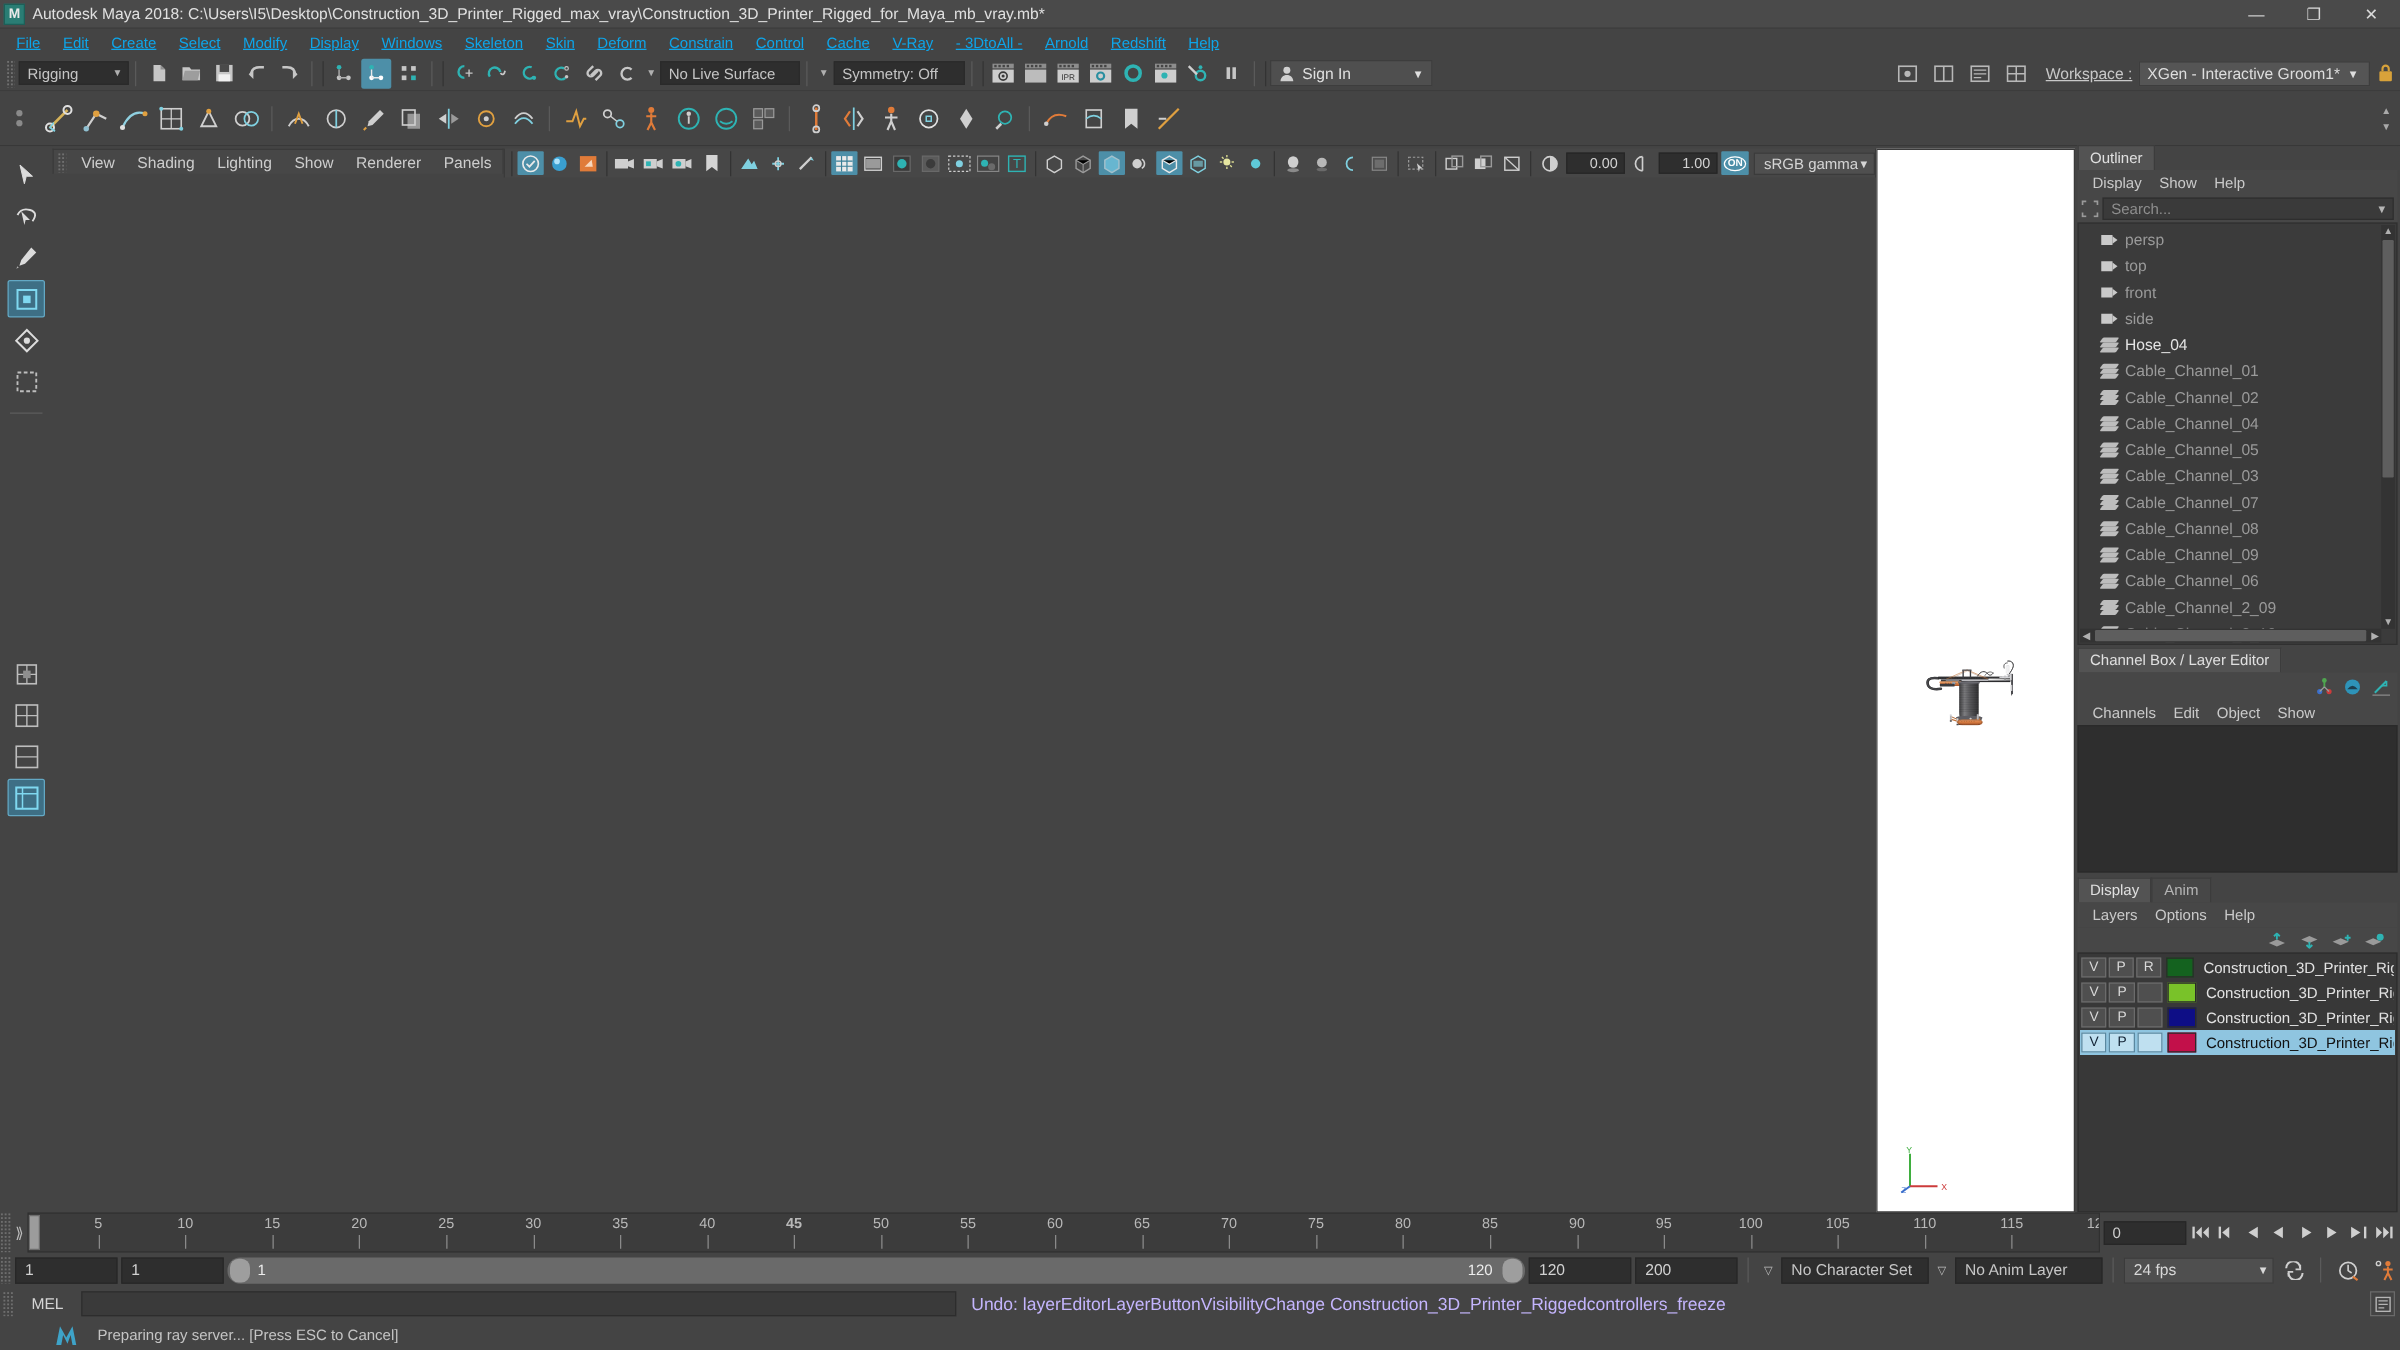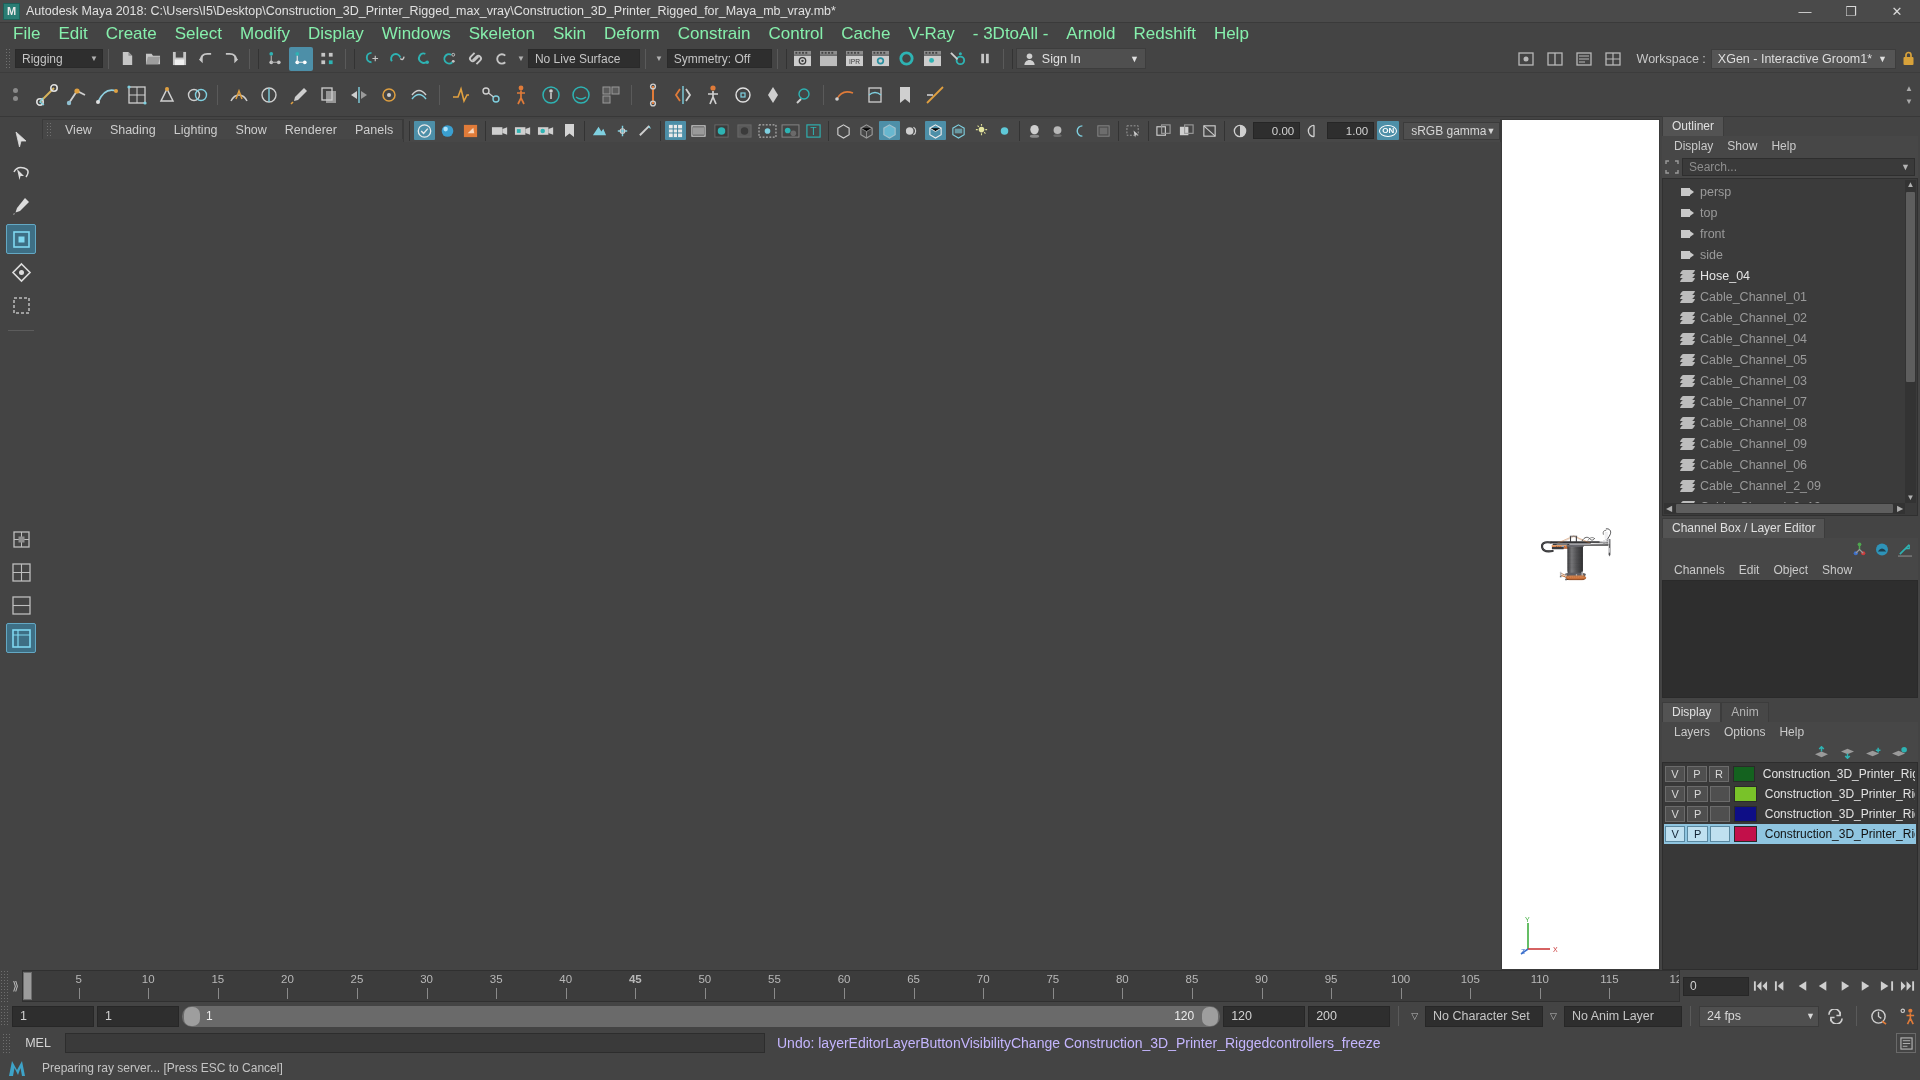--- a/index.html
+++ b/index.html
@@ -27,21 +27,21 @@
   .win-btn {
     width: 46px; height: 100%; display: flex; align-items: center; justify-content: center;
     color: #d8d8d8; font-size: 13px;
   }
 
   
   .menubar {
     height: 22px; background: #444444; display: flex; align-items: center;
     padding-left: 4px; flex: 0 0 22px;
   }
-  .menu-item { font-size: 17px; color: #86efac; padding: 2px 9px; white-space: nowrap; }
+  .menu-item { font-size: 12px; color: #0ea5e9; padding: 2px 9px; white-space: nowrap; text-decoration: underline; }
 
   
   .statusline {
     height: 28px; background: #444444; display: flex; align-items: center; flex: 0 0 28px;
     border-bottom: 1px solid #3c3c3c; padding-left: 2px;
   }
   .grip {
     width: 7px; height: 22px; margin: 0 3px;
     background-image: radial-gradient(#707070 0.9px, transparent 1px);
     background-size: 3px 3px;
@@ -61,21 +61,21 @@
   }
   .tbtn.on { background: #4d8fa8; }
 
   .signin {
     background: #4f4f4f; border: 1px solid #3d3d3d; height: 21px; display: flex;
     align-items: center; gap: 6px; padding: 0 6px; font-size: 12.5px; color: #e0e0e0;
     min-width: 130px;
   }
 
   .ws-wrap { margin-left: auto; display: flex; align-items: center; gap: 5px; padding-right: 4px; }
-  .ws-label { font-size: 12.5px; color: #c8c8c8; }
+  .ws-label { font-size: 12.5px; color: #c8c8c8; text-decoration: underline; }
   .ws-combo {
     background: #555555; border: 1px solid #3d3d3d; height: 20px; display: flex;
     align-items: center; padding: 0 2px 0 6px; font-size: 12.5px; color: #dedede; min-width: 175px;
   }
   .ws-combo .arrow { margin-left: auto; padding: 0 6px; font-size: 9px; }
 
   
   .shelf-area { display: flex; flex: 0 0 44px; background: #444444; border-bottom: 1px solid #383838; }
   .shelf-tabs-left { width: 30px; display: flex; flex-direction: column; align-items: center; justify-content: center; gap: 3px; }
   .shelf-dot { width: 5px; height: 5px; background: #8a8a8a; border-radius: 50%; }
@@ -236,21 +236,21 @@
   .fps-combo .arrow { margin-left: auto; font-size: 9px; }
 
   
   .cmdrow { flex: 0 0 26px; display: flex; align-items: center; background: #444; gap: 4px; padding: 0 4px 0 2px; }
   .mel-label { font-size: 12.5px; color: #d4d4d4; width: 46px; text-align: center; }
   .mel-input { background: #3a3a3a; border: 1px solid #2d2d2d; height: 20px; width: 700px; }
   .mel-result { flex: 1; height: 20px; display: flex; align-items: center; font-size: 14px; color: #c4b5fd; padding-left: 8px; }
   .script-icon { width: 20px; height: 20px; border: 1px solid #6a6a6a; display: flex; align-items: center; justify-content: center; }
 
   
-  .helpline { flex: 0 0 24px; display: flex; align-items: center; background: #444; }
+  .helpline { flex: 0 0 24px; display: flex; align-items: center; background: #444; padding-left: 36px; }
   .help-logo { width: 36px; height: 24px; display: flex; align-items: center; justify-content: center; }
   .help-text { font-size: 12px; color: #c4c4c4; padding-left: 6px; }
 
   svg { display: block; }
 </style>
 </head>
 <body>
 
 <div id="app">
 

